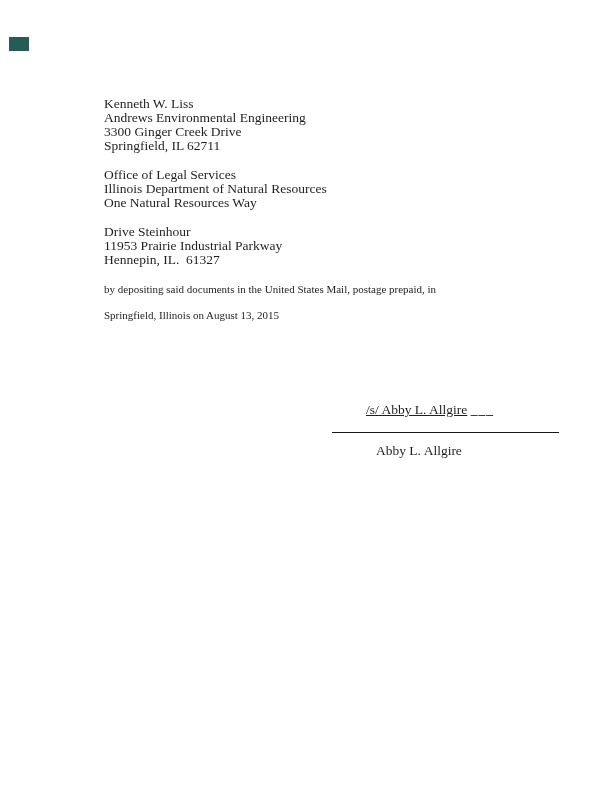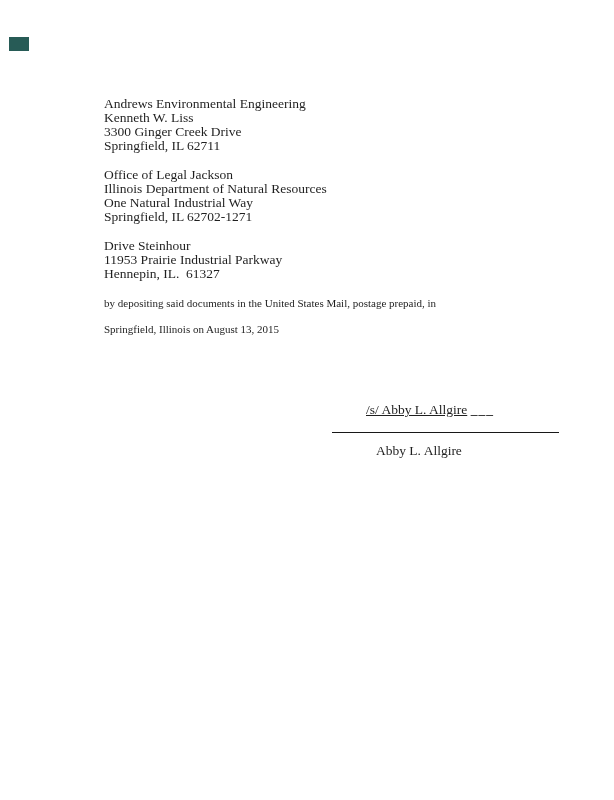--- a/index.html
+++ b/index.html
@@ -76,31 +76,30 @@
 </head>
 <body>
 
 <div class="page" style="background: rgb(255, 255, 255); color: rgb(31, 31, 31);">
 
   <div class="corner-mark" style="background: rgb(39, 91, 86);"></div>
 
   <div class="content">
 
     <div class="addr-block">
+      <div class="line">Kenneth W. Liss</div>
       <div class="line">Andrews Environmental Engineering</div>
-      <div class="line">Kenneth W. Liss</div>
       <div class="line">3300 Ginger Creek Drive</div>
       <div class="line">Springfield, IL 62711</div>
     </div>
 
     <div class="addr-block">
-      <div class="line">Office of Legal Jackson</div>
+      <div class="line">Office of Legal Services</div>
       <div class="line">Illinois Department of Natural Resources</div>
-      <div class="line">One Natural Industrial Way</div>
-      <div class="line">Springfield, IL 62702-1271</div>
+      <div class="line">One Natural Resources Way</div>
     </div>
 
 
     <div class="addr-block">
       <div class="line">Drive Steinhour</div>
       <div class="line">11953 Prairie Industrial Parkway</div>
       <div class="line">Hennepin, IL.  61327</div>
     </div>
 
     <div class="statement">

